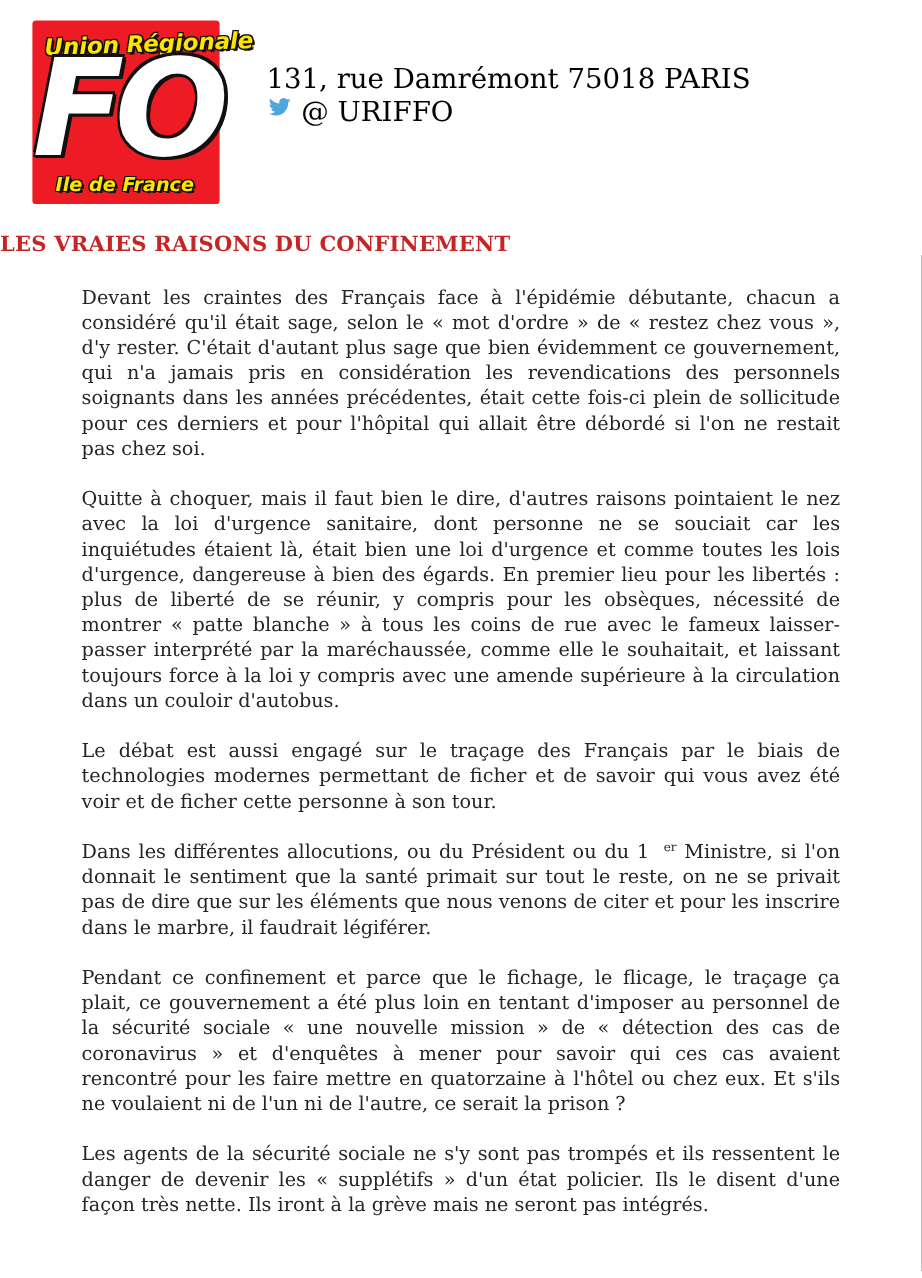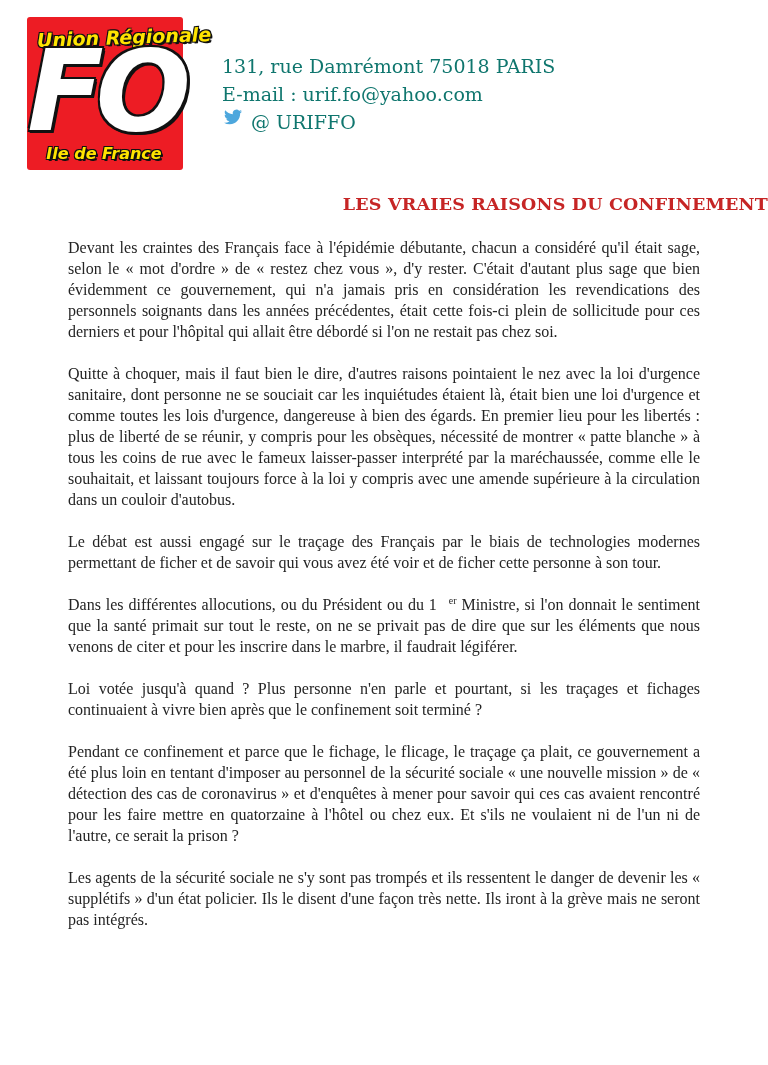--- a/index.html
+++ b/index.html
@@ -51,72 +51,70 @@
     text-align:center;
     font-family:"DejaVu Sans","Liberation Sans",sans-serif;
     font-weight:bold;font-size:16px;
     color:var(--logo_yellow);
     text-shadow:1px 1px 0 #111,-1px -1px 0 #111,1px -1px 0 #111,-1px 1px 0 #111,2px 2px 0 #111;
   }
 
   
   .contact{
     position:absolute;left:222px;top:52px;
-    font-size:19px;line-height:28px;
-    color:#0f766e;
+    font-size:23px;line-height:28px;
+    color:#000000;
   }
   .twitter-line{display:flex;}
   .twitter-icon{width:22px;height:18px;margin-right:7px;fill:var(--twitter_blue);}
 
   
   .doc-title{
     position:absolute;top:194px;left:0;right:0;
     margin:0;
-    text-align:right;
+    text-align:left;
     font-size:17.5px;font-weight:bold;
     letter-spacing:.2px;
     color:var(--title_red);
   }
 
   
   .doc-body{
     position:absolute;top:237px;left:68px;width:632px;
     font-size:16px;line-height:21px;
     text-align:justify;
   }
-  .doc-body p{margin:0 0 21px 0;font-family:Liberation Serif, serif;}
+  .doc-body p{margin:0 0 21px 0;}
   .doc-body sup{font-size:.62em;line-height:0;vertical-align:super;margin-left:12px;}
 </style>
 </head>
 <body>
 
 <div class="page">
 
   <div class="logo">
     <span class="logo-top">Union Régionale</span>
     <span class="logo-main">FO</span>
     <span class="logo-bottom">Ile de France</span>
   </div>
 
   <div class="contact">
     <div>131, rue Damrémont 75018 PARIS</div>
-    <div>E-mail : urif.fo@yahoo.com</div>
     <div class="twitter-line">
       <svg class="twitter-icon" viewBox="0 0 24 24" aria-hidden="true">
         <path d="M23.953 4.57a10 10 0 01-2.825.775 4.958 4.958 0 002.163-2.723c-.951.555-2.005.959-3.127 1.184a4.92 4.92 0 00-8.384 4.482C7.69 8.095 4.067 6.13 1.64 3.162a4.822 4.822 0 00-.666 2.475c0 1.71.87 3.213 2.188 4.096a4.904 4.904 0 01-2.228-.616v.06a4.923 4.923 0 003.946 4.827 4.996 4.996 0 01-2.212.085 4.936 4.936 0 004.604 3.417 9.867 9.867 0 01-6.102 2.105c-.39 0-.779-.023-1.17-.067a13.995 13.995 0 007.557 2.209c9.053 0 13.998-7.496 13.998-13.985 0-.21 0-.42-.015-.63A9.935 9.935 0 0024 4.59z"></path>
       </svg>
       <span>@ URIFFO</span>
     </div>
   </div>
 
   <h1 class="doc-title">LES VRAIES RAISONS DU CONFINEMENT</h1>
 
   <main class="doc-body">
     <p>Devant les craintes des Français face à l'épidémie débutante, chacun a considéré qu'il était sage, selon le « mot d'ordre » de « restez chez vous », d'y rester. C'était d'autant plus sage que bien évidemment ce gouvernement, qui n'a jamais pris en considération les revendications des personnels soignants dans les années précédentes, était cette fois-ci plein de sollicitude pour ces derniers et pour l'hôpital qui allait être débordé si l'on ne restait pas chez soi.</p>
     <p>Quitte à choquer, mais il faut bien le dire, d'autres raisons pointaient le nez avec la loi d'urgence sanitaire, dont personne ne se souciait car les inquiétudes étaient là, était bien une loi d'urgence et comme toutes les lois d'urgence, dangereuse à bien des égards. En premier lieu pour les libertés : plus de liberté de se réunir, y compris pour les obsèques, nécessité de montrer « patte blanche » à tous les coins de rue avec le fameux laisser-passer interprété par la maréchaussée, comme elle le souhaitait, et laissant toujours force à la loi y compris avec une amende supérieure à la circulation dans un couloir d'autobus.</p>
     <p>Le débat est aussi engagé sur le traçage des Français par le biais de technologies modernes permettant de ficher et de savoir qui vous avez été voir et de ficher cette personne à son tour.</p>
     <p><span>Dans les différentes allocutions, ou du Président ou du 1</span><sup>er</sup><span> Ministre, si l'on donnait le sentiment que la santé primait sur tout le reste, on ne se privait pas de dire que sur les éléments que nous venons de citer et pour les inscrire dans le marbre, il faudrait légiférer.</span></p>
-    <p>Loi votée jusqu'à quand ? Plus personne n'en parle et pourtant, si les traçages et fichages continuaient à vivre bien après que le confinement soit terminé ?</p>
     <p>Pendant ce confinement et parce que le fichage, le flicage, le traçage ça plait, ce gouvernement a été plus loin en tentant d'imposer au personnel de la sécurité sociale « une nouvelle mission » de « détection des cas de coronavirus » et d'enquêtes à mener pour savoir qui ces cas avaient rencontré pour les faire mettre en quatorzaine à l'hôtel ou chez eux. Et s'ils ne voulaient ni de l'un ni de l'autre, ce serait la prison ?</p>
     <p>Les agents de la sécurité sociale ne s'y sont pas trompés et ils ressentent le danger de devenir les « supplétifs » d'un état policier. Ils le disent d'une façon très nette. Ils iront à la grève mais ne seront pas intégrés.</p>
   </main>
 
 </div>
 
 </body></html>

